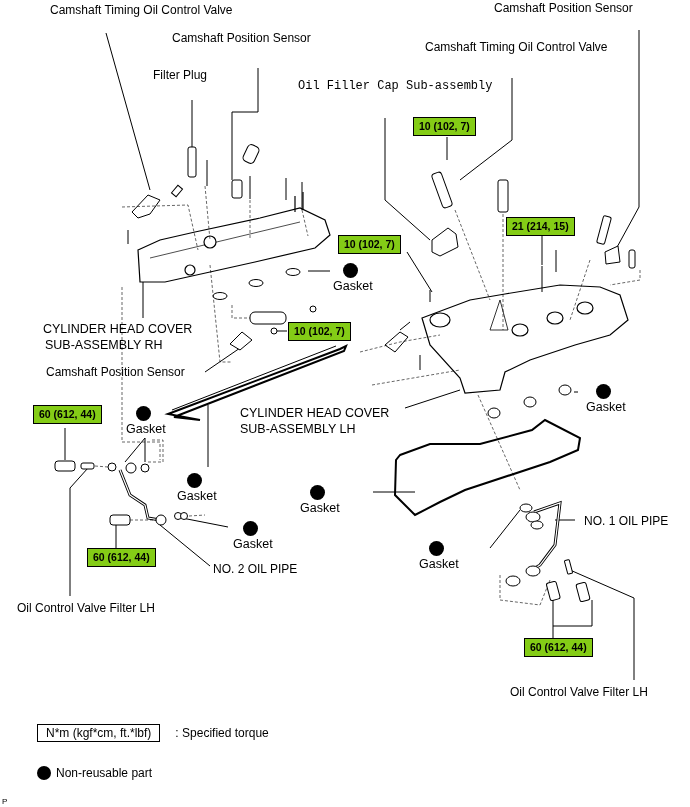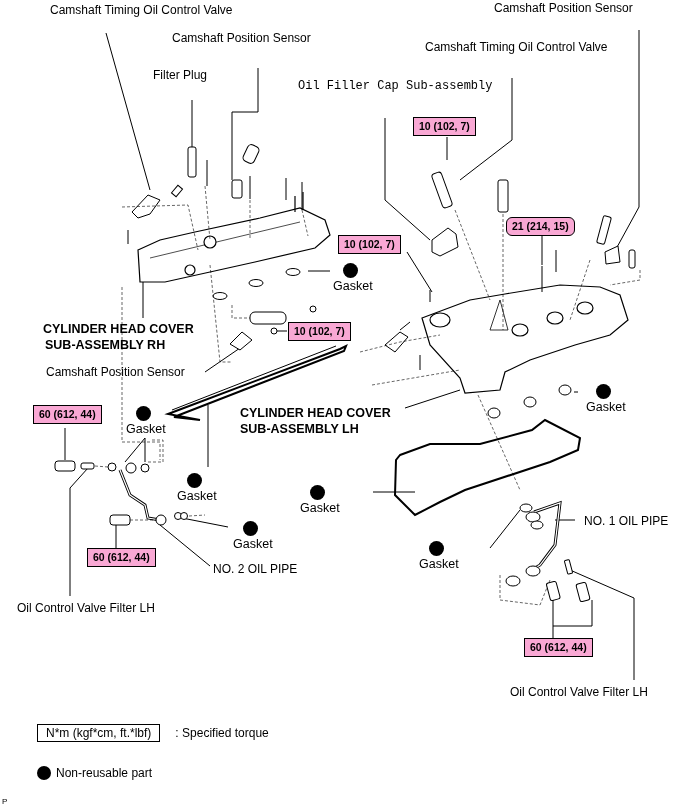--- a/index.html
+++ b/index.html
@@ -1,21 +1,21 @@
 <!DOCTYPE html>
 <html><head>
 <meta charset="utf-8">
 <style>
   html, body { margin: 0; padding: 0; background: #ffffff; }
   body { width: 690px; height: 807px; position: relative; overflow: hidden;
          font-family: "Liberation Sans", sans-serif; color: #000; }
   .lbl { position: absolute; font-size: 12px; white-space: nowrap; line-height: 14px; }
-  .lbl2 { position: absolute; font-size: 12.5px; white-space: nowrap; line-height: 15px; font-weight: bold; }
+  .lbl2 { position: absolute; font-size: 12.5px; white-space: nowrap; line-height: 15px; }
   .torque { position: absolute; font-size: 10.5px; font-weight: bold; border: 1px solid #000;
-            background: #f9a8d4; padding: 2px 5px; white-space: nowrap; line-height: 13px; }
+            background: #84cc16; padding: 2px 5px; white-space: nowrap; line-height: 13px; }
   .gasket { position: absolute; font-size: 12.5px; white-space: nowrap; line-height: 16px; display: flex; align-items: center; flex-direction: column; }
   .dot { display: inline-block; width: 15px; height: 15px; border-radius: 50%; background: #000; margin-right: 5px; }
   svg#drawing { position: absolute; left: 0; top: 0; }
   .legend-torque { position: absolute; left: 37px; top: 724px; font-size: 12px; display: flex; align-items: center; }
   .legend-torque .box { border: 1px solid #000; padding: 1px 8px; line-height: 14px; }
   .legend-nr { position: absolute; left: 37px; top: 766px; font-size: 12px; display: flex; align-items: center; }
   .legend-nr .dot { width: 14px; height: 14px; }
   .fig-code { position: absolute; left: 2px; top: 797px; font-size: 8px; }
 </style>
 </head>
@@ -230,21 +230,21 @@
     <span>Gasket</span>
   </div>
 <div class="gasket" style="left:419px; top:541px;">
     <span class="dot"></span>
     <span>Gasket</span>
   </div>
 
 <div class="torque" style="left:413px; top:117px;">10 (102, 7)</div>
 <div class="torque" style="left:338px; top:235px;">10 (102, 7)</div>
 <div class="torque" style="left:288px; top:322px;">10 (102, 7)</div>
-<div class="torque" style="left:506px; top:217px;border-radius:6px;">21 (214, 15)</div>
+<div class="torque" style="left:506px; top:217px;">21 (214, 15)</div>
 <div class="torque" style="left:33px; top:405px;">60 (612, 44)</div>
 <div class="torque" style="left:87px; top:548px;">60 (612, 44)</div>
 <div class="torque" style="left:524px; top:638px;">60 (612, 44)</div>
 
 <div class="legend-torque">
   <span class="box">N*m (kgf*cm, ft.*lbf)</span>
   <span style="margin-left:15px;">: Specified torque</span>
 </div>
 <div class="legend-nr">
   <span class="dot"></span>

